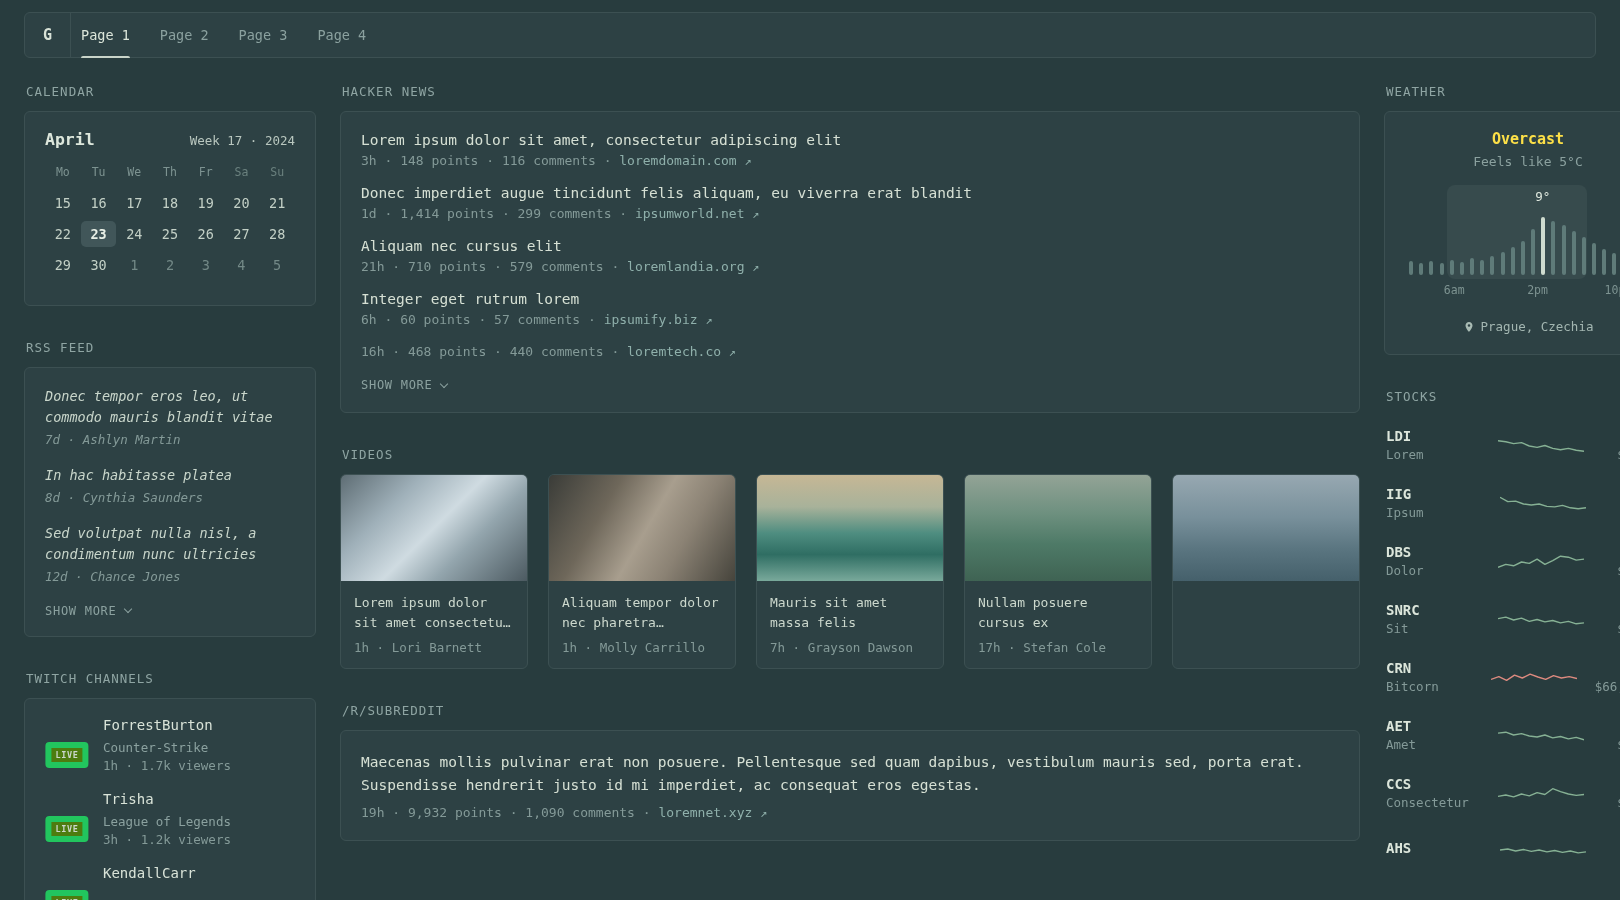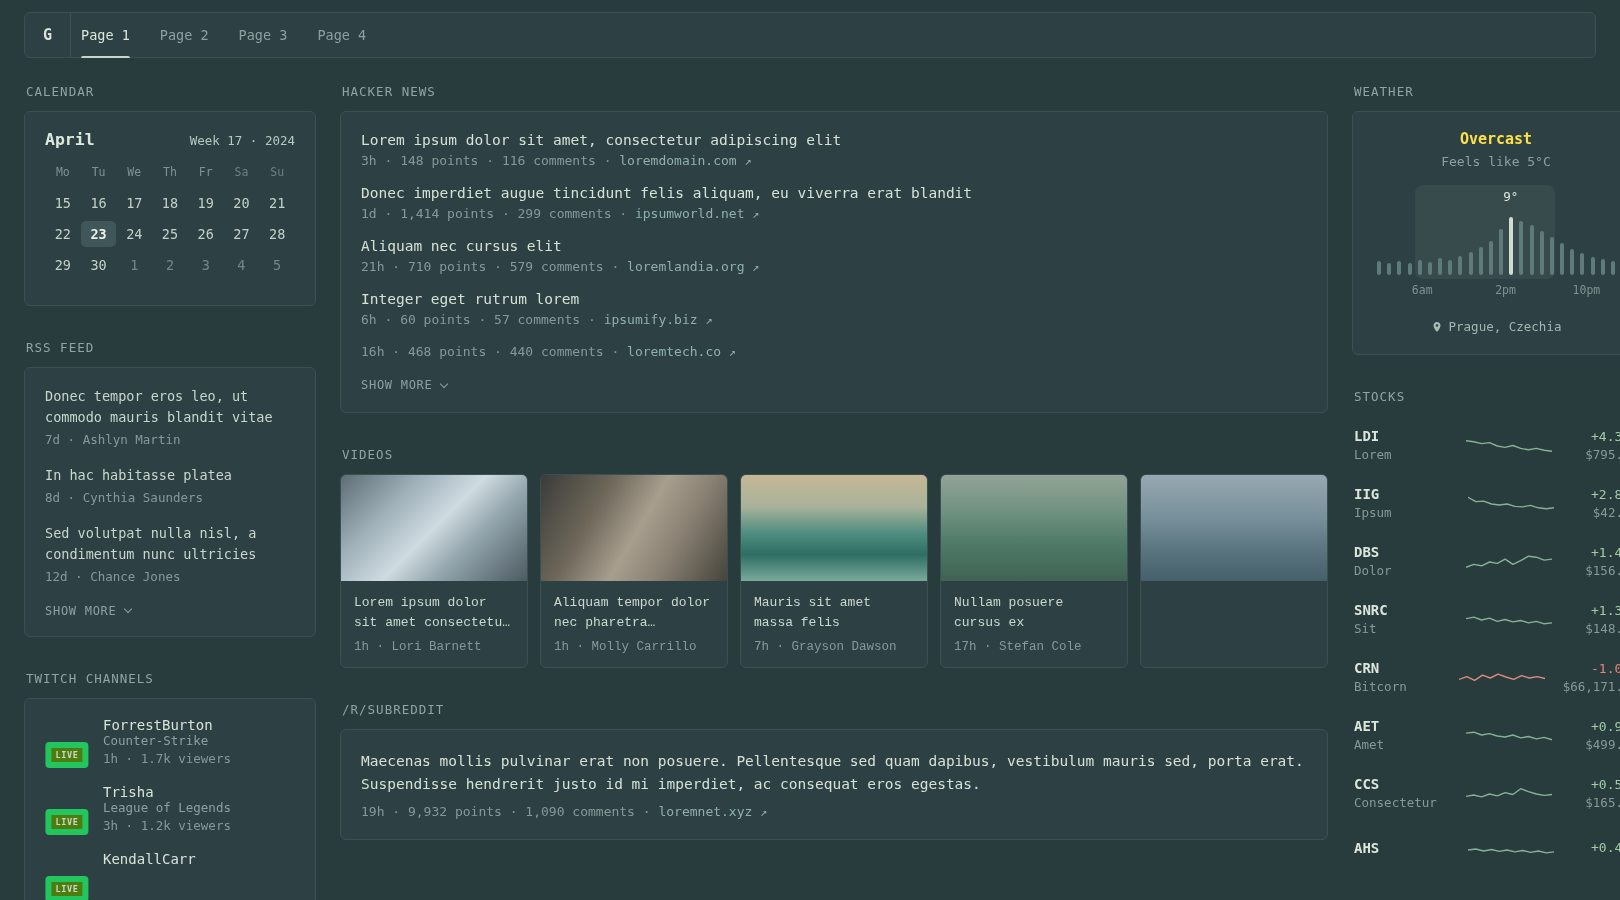--- a/index.html
+++ b/index.html
@@ -67,21 +67,21 @@
     display: grid; grid-template-columns: repeat(7, 1fr); row-gap: 5px;
   }
   .dow { font-size: 11.5px; color: #7d9391; text-align: center; padding: 4px 0 6px; }
   .dow.wk { color: #6a807e; }
   .day { font-size: 13.5px; color: #c3d0c6; text-align: center; height: 26px; line-height: 26px; border-radius: 5px; }
   .day.out { color: #738987; }
   .day.sel { background: #415659; color: #e8efe6; font-weight: bold; }
 
   
   .listcard { padding: 18px 20px; }
-  .rss-item { margin-bottom: 18px; }
+  .rss-item { margin-bottom: 18px; font-style: italic; }
   .rss-title { display: block; font-size: 13.5px; line-height: 1.55; color: #c9d6cb; }
   .meta { font-size: 12.5px; color: #849a98; margin-top: 4px; }
   .show-more {
     display: inline-flex; align-items: center; gap: 8px;
     font-size: 12px; letter-spacing: .06em; color: #8ba19f; margin-top: 2px;
   }
   .chev {
     width: 6px; height: 6px; display: inline-block; margin-top: -3px;
     border-right: 1.5px solid currentColor; border-bottom: 1.5px solid currentColor;
     transform: rotate(45deg);
@@ -89,33 +89,33 @@
   .tw-item { display: flex; gap: 14px; margin-bottom: 18px; }
   .tw-avatar-wrap { position: relative; flex: 0 0 44px; height: 48px; }
   .tw-avatar { width: 44px; height: 44px; border-radius: 50%; }
   .live-badge {
     position: absolute; bottom: -3px; left: 50%; transform: translateX(-50%);
     background: #4d7c0f; color: #cbd7cc;
     font-size: 8.5px; letter-spacing: .08em; font-weight: bold;
     padding: 2px 4px; border-radius: 4px; border: 6px solid #22c55e;
   }
   .tw-name { font-size: 14px; color: #d9e3d8; }
-  .tw-game { font-size: 12.5px; color: #8ba19f; margin-top: 0; }
+  .tw-game { font-size: 12.5px; color: #8ba19f; margin-top: 7px; }
   .tw-viewers { font-size: 12.5px; color: #849a98; margin-top: 3px; }
 
   
   .hn-card { padding: 20px; }
   .hn-item { margin-bottom: 17px; }
   .hn-title { display: block; font-size: 14.5px; color: #d6e0d4; margin-bottom: 5px; }
   .hn-meta { font-size: 13px; color: #849a98; }
   .domain { color: #8fb0ab; }
   .arrow { font-size: 12px; }
 
   
-  .video-row { display: flex; gap: 12px; overflow: hidden; width: 100%; font-family: Liberation Mono, monospace; }
+  .video-row { display: flex; gap: 20px; overflow: hidden; width: 100%; }
   .video-card { flex: 0 0 188px; overflow: hidden; }
   .video-thumb { width: 100%; height: 106px; }
   .video-body { padding: 12px 13px 13px; }
   .video-title { display: block; font-size: 13px; line-height: 1.5; color: #ccd8cd; height: 39px; overflow: hidden; }
   .video-meta { font-size: 12.5px; color: #849a98; margin-top: 8px; white-space: nowrap; }
 
   
   .sub-card { padding: 20px; }
   .sub-title { display: block; font-size: 14.5px; line-height: 1.6; color: #d6e0d4; margin-bottom: 8px; }
 

